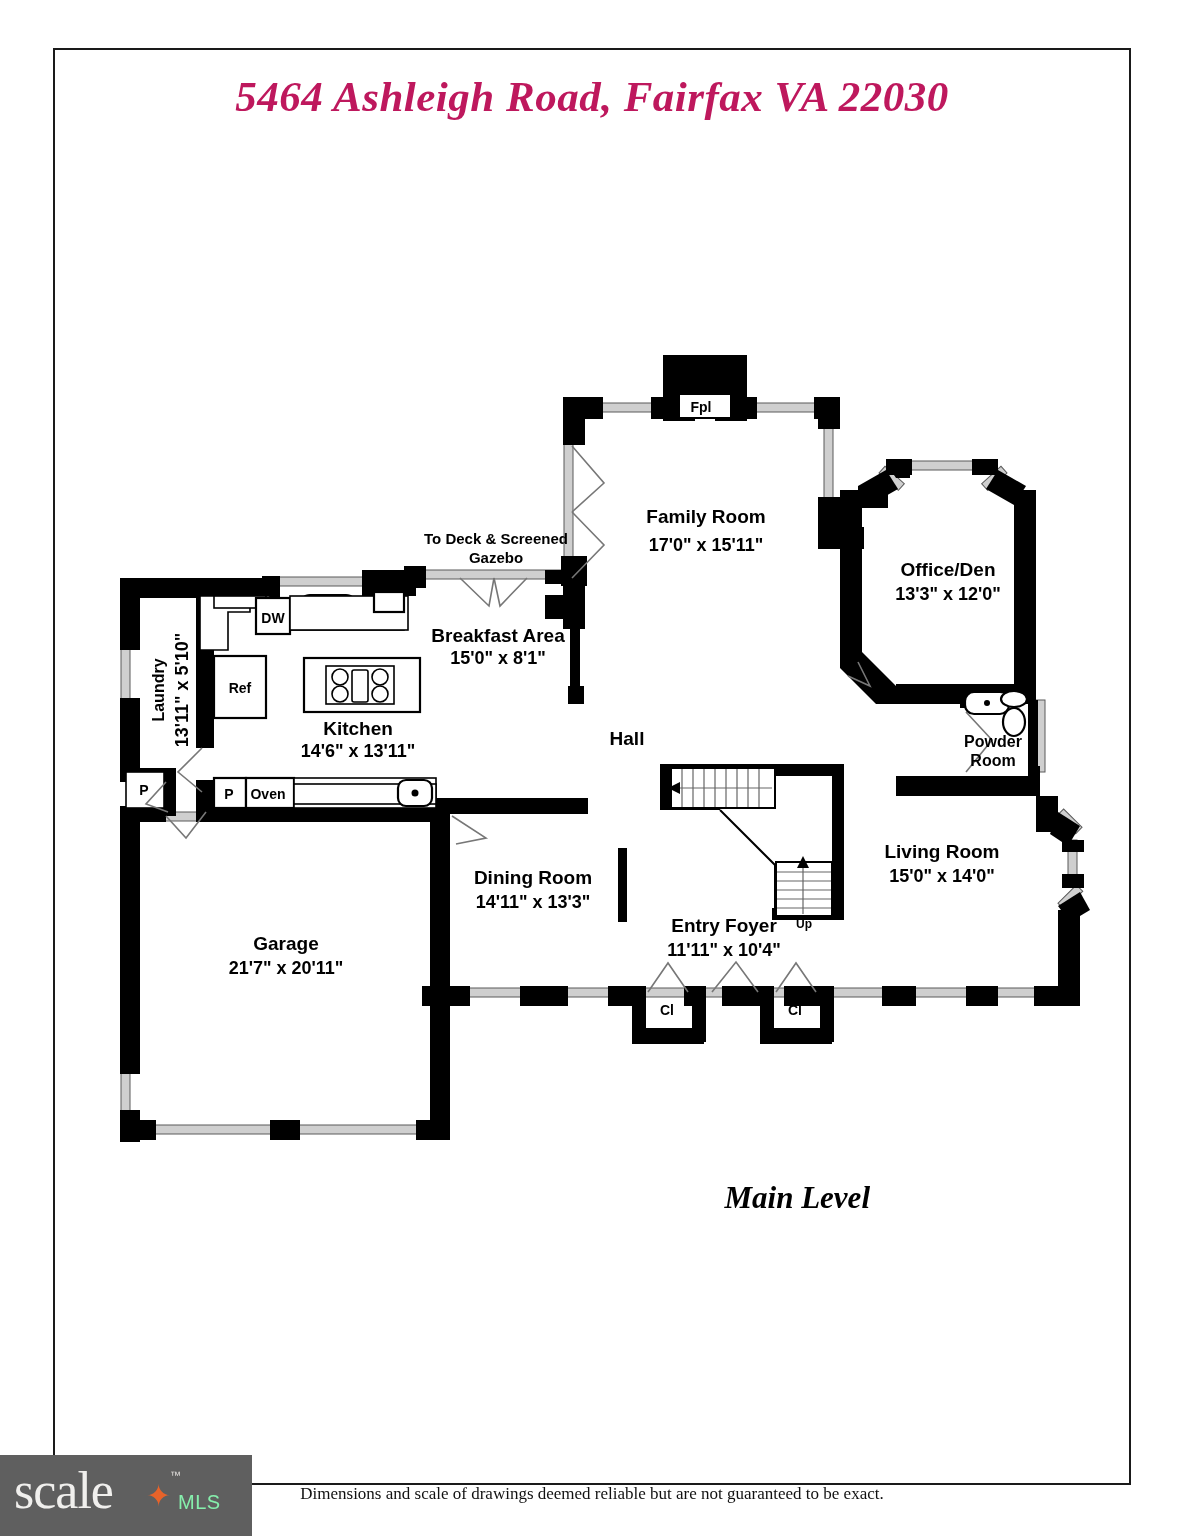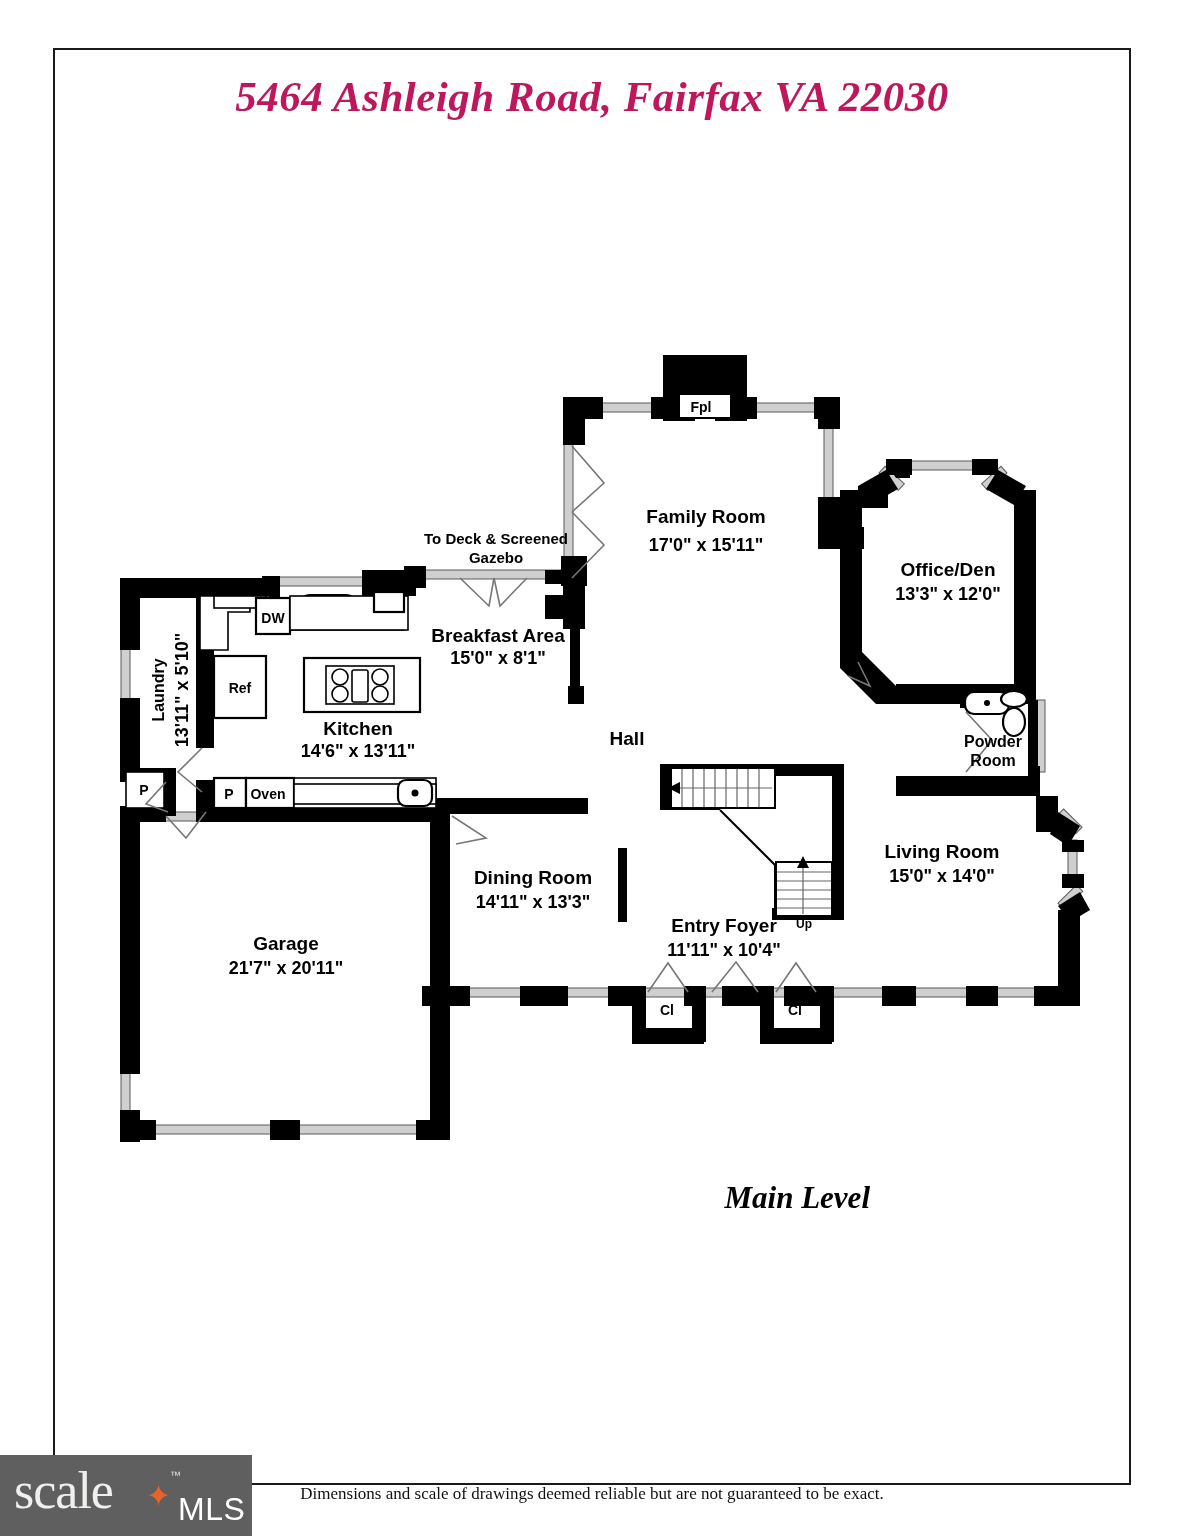--- a/index.html
+++ b/index.html
@@ -108,22 +108,22 @@
     color: #e8632a;
     font-size: 30px;
     line-height: 30px;
     font-family: "DejaVu Sans", sans-serif;
   }
   #mls-logo .mls {
     position: absolute;
     left: 178px;
     top: 36px;
     font-family: "Liberation Sans", sans-serif;
-    font-size: 32px;
-    color: #ffffff;
+    font-size: 20px;
+    color: #86efac;
     letter-spacing: 0.5px;
   }
   #plan-svg { position: absolute; left: 0; top: 0; }
   text { font-family: "Liberation Sans", sans-serif; fill: #000; }
   .rm-name { font-size: 19px; font-weight: bold; text-anchor: middle; }
   .rm-dim  { font-size: 18px; font-weight: bold; text-anchor: middle; }
   .rm-name-sm { font-size: 16px; font-weight: bold; text-anchor: middle; }
   .tag     { font-size: 14px; font-weight: bold; text-anchor: middle; }
   .tag-sm  { font-size: 12px; font-weight: bold; text-anchor: middle; }
   .note    { font-size: 15px; font-weight: bold; text-anchor: middle; }

